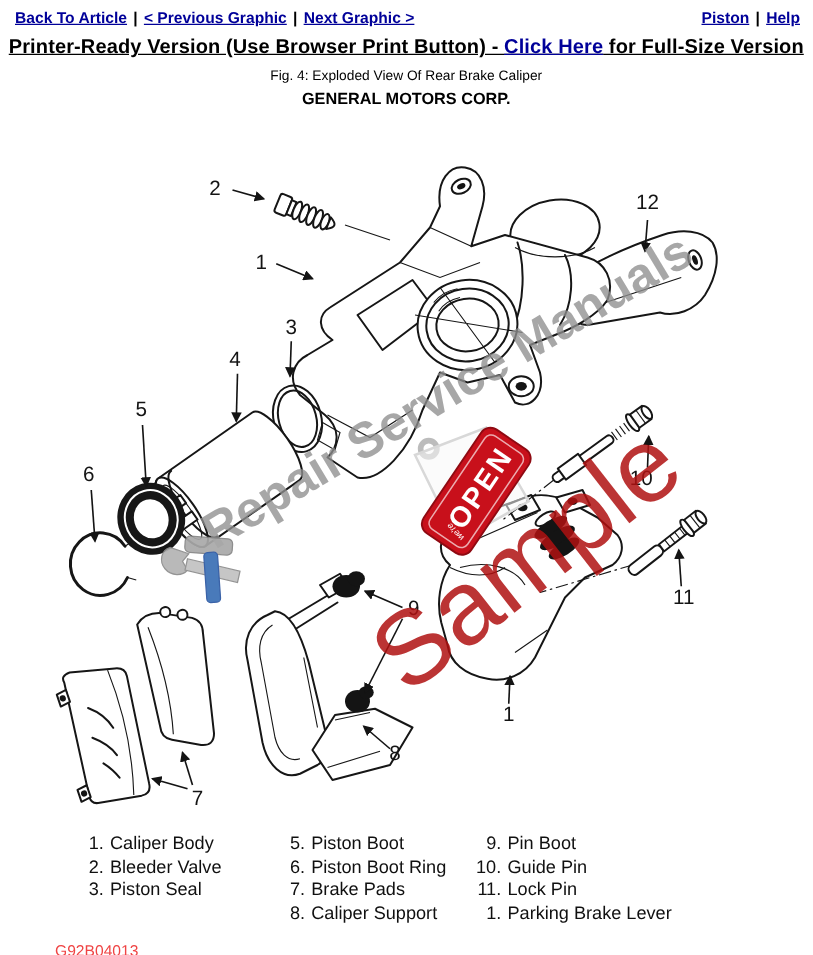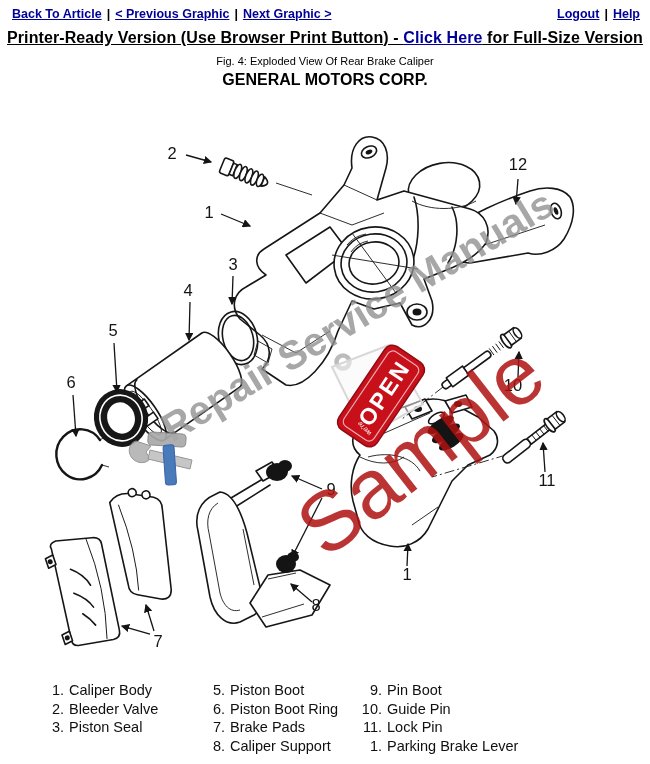--- a/index.html
+++ b/index.html
@@ -3,46 +3,46 @@
 <meta charset="utf-8">
 <style>
   html,body{margin:0;padding:0;}
   body{width:650px;height:764px;background:#ffffff;font-family:"Liberation Sans",sans-serif;color:#000;overflow:hidden;}
   .nav-row{display:flex;justify-content:space-between;align-items:baseline;padding:7px 10px 0 12px;font-size:12.5px;font-weight:bold;}
   .nav-left a,.nav-right a{white-space:nowrap;}
   a{color:#000099;text-decoration:underline;cursor:pointer;}
   .sep{color:#000;margin:0 5px;font-weight:bold;}
   .title-row{text-align:center;font-size:16px;font-weight:bold;margin-top:8px;letter-spacing:0.1px;text-decoration:underline;}
   .fig-caption{text-align:center;font-size:11px;font-weight:normal;margin-top:8px;}
-  .company{text-align:center;font-size:16px;font-weight:bold;margin-top:4px;}
+  .company{text-align:center;font-size:13px;font-weight:bold;margin-top:4px;}
   .diagram-wrap{margin-top:16px;}
   svg{display:block;}
   .fw{fill:#ffffff;stroke:#161616;stroke-width:1.6;stroke-linejoin:round;stroke-linecap:round;}
   .ln{fill:none;stroke:#161616;stroke-width:1.6;stroke-linejoin:round;stroke-linecap:round;}
   .thin{fill:none;stroke:#161616;stroke-width:0.9;}
   .fb{fill:#141414;stroke:none;}
   .ld{fill:none;stroke:#141414;stroke-width:1.3;marker-end:url(#arrowhead);}
   .callout{font:16.5px "Liberation Sans",sans-serif;fill:#141414;text-anchor:middle;}
-  .parts-list{display:flex;padding-left:49px;font-size:14.5px;color:#101010;margin-top:16px;}
+  .parts-list{display:flex;padding-left:68px;font-size:14.5px;color:#101010;margin-top:4px;}
   .col1{width:161px;}
   .col2{width:150px;}
   .part-row{line-height:18.6px;white-space:nowrap;}
   .pnum{display:inline-block;text-align:right;margin-right:5px;width:15px;}
   .col3 .pnum{width:22px;}
   .drawing-number{padding-left:44px;font-size:12.5px;margin-top:14px;color:#ef4444;}
 </style>
 </head>
 <body>
 
 <div class="nav-row">
   <div class="nav-left">
     <a>Back To Article</a><span class="sep">|</span><a>&lt; Previous Graphic</a><span class="sep">|</span><a>Next Graphic &gt;</a>
   </div>
   <div class="nav-right">
-    <a>Logout</a><span class="sep">|</span><a>Help</a>
+    <a>Piston</a><span class="sep">|</span><a>Help</a>
   </div>
 </div>
 
 <div class="title-row">
   <span>Printer-Ready Version (Use Browser Print Button) - </span><a>Click Here</a><span> for Full-Size Version</span>
 </div>
 
 <div class="fig-caption">Fig. 4: Exploded View Of Rear Brake Caliper</div>
 <div class="company">GENERAL MOTORS CORP.</div>
 

